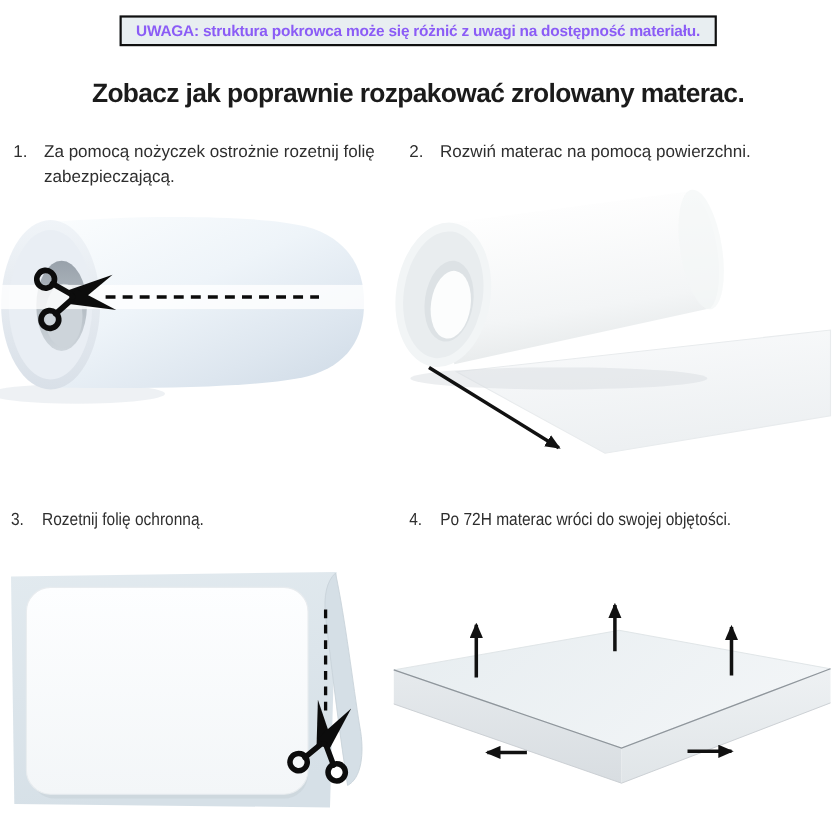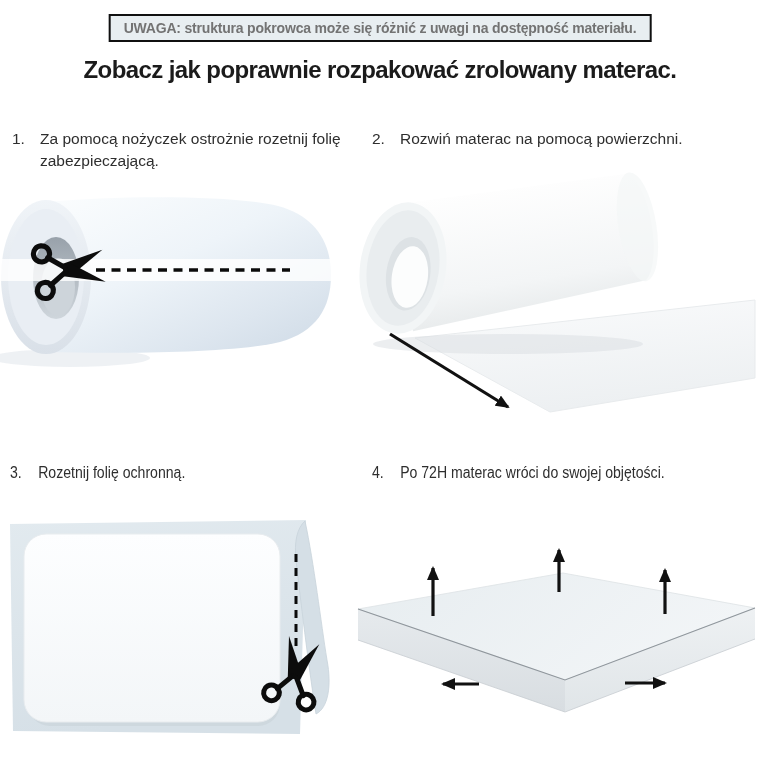--- a/index.html
+++ b/index.html
@@ -1,21 +1,21 @@
 <!DOCTYPE html>
 <html><head>
 <meta charset="utf-8">
 <style>
   html,body{margin:0;padding:0;background:#ffffff;}
   .canvas{position:relative;width:760px;height:760px;background:#ffffff;overflow:hidden;
           font-family:"Liberation Sans","DejaVu Sans",sans-serif;color:#2e2e2e;}
   .notice-banner{position:absolute;top:14px;left:50%;transform:translateX(-50%);
           background:#e8eef1;border:2px solid #101010;padding:4px 13px;
-          font-weight:700;font-size:14px;letter-spacing:-0.2px;color:#737373;white-space:nowrap;}
-  .main-title{position:absolute;top:56px;left:0;width:760px;margin:0;text-align:center;
+          font-weight:700;font-size:14px;letter-spacing:-0.2px;color:#8b5cf6;white-space:nowrap;}
+  .main-title{position:absolute;top:72px;left:0;width:760px;margin:0;text-align:center;
           font-weight:700;font-size:24px;letter-spacing:-0.6px;color:#1b1b1b;}
   .step{position:absolute;display:flex;align-items:flex-start;font-size:15.5px;line-height:22px;color:#2e2e2e;}
   .step .num{flex:none;width:28px;}
   .step-1{left:12px;top:128px;width:330px;}
   .step-2{left:372px;top:128px;width:382px;white-space:nowrap;}
   .step-3{left:10px;top:462px;width:360px;white-space:nowrap;}
   .step-4{left:372px;top:462px;width:400px;white-space:nowrap;}
   .cond{font-size:16px;transform:scaleX(0.88);transform-origin:0 50%;}
   .cond .num{width:32px;}
   .illu{position:absolute;display:block;}

